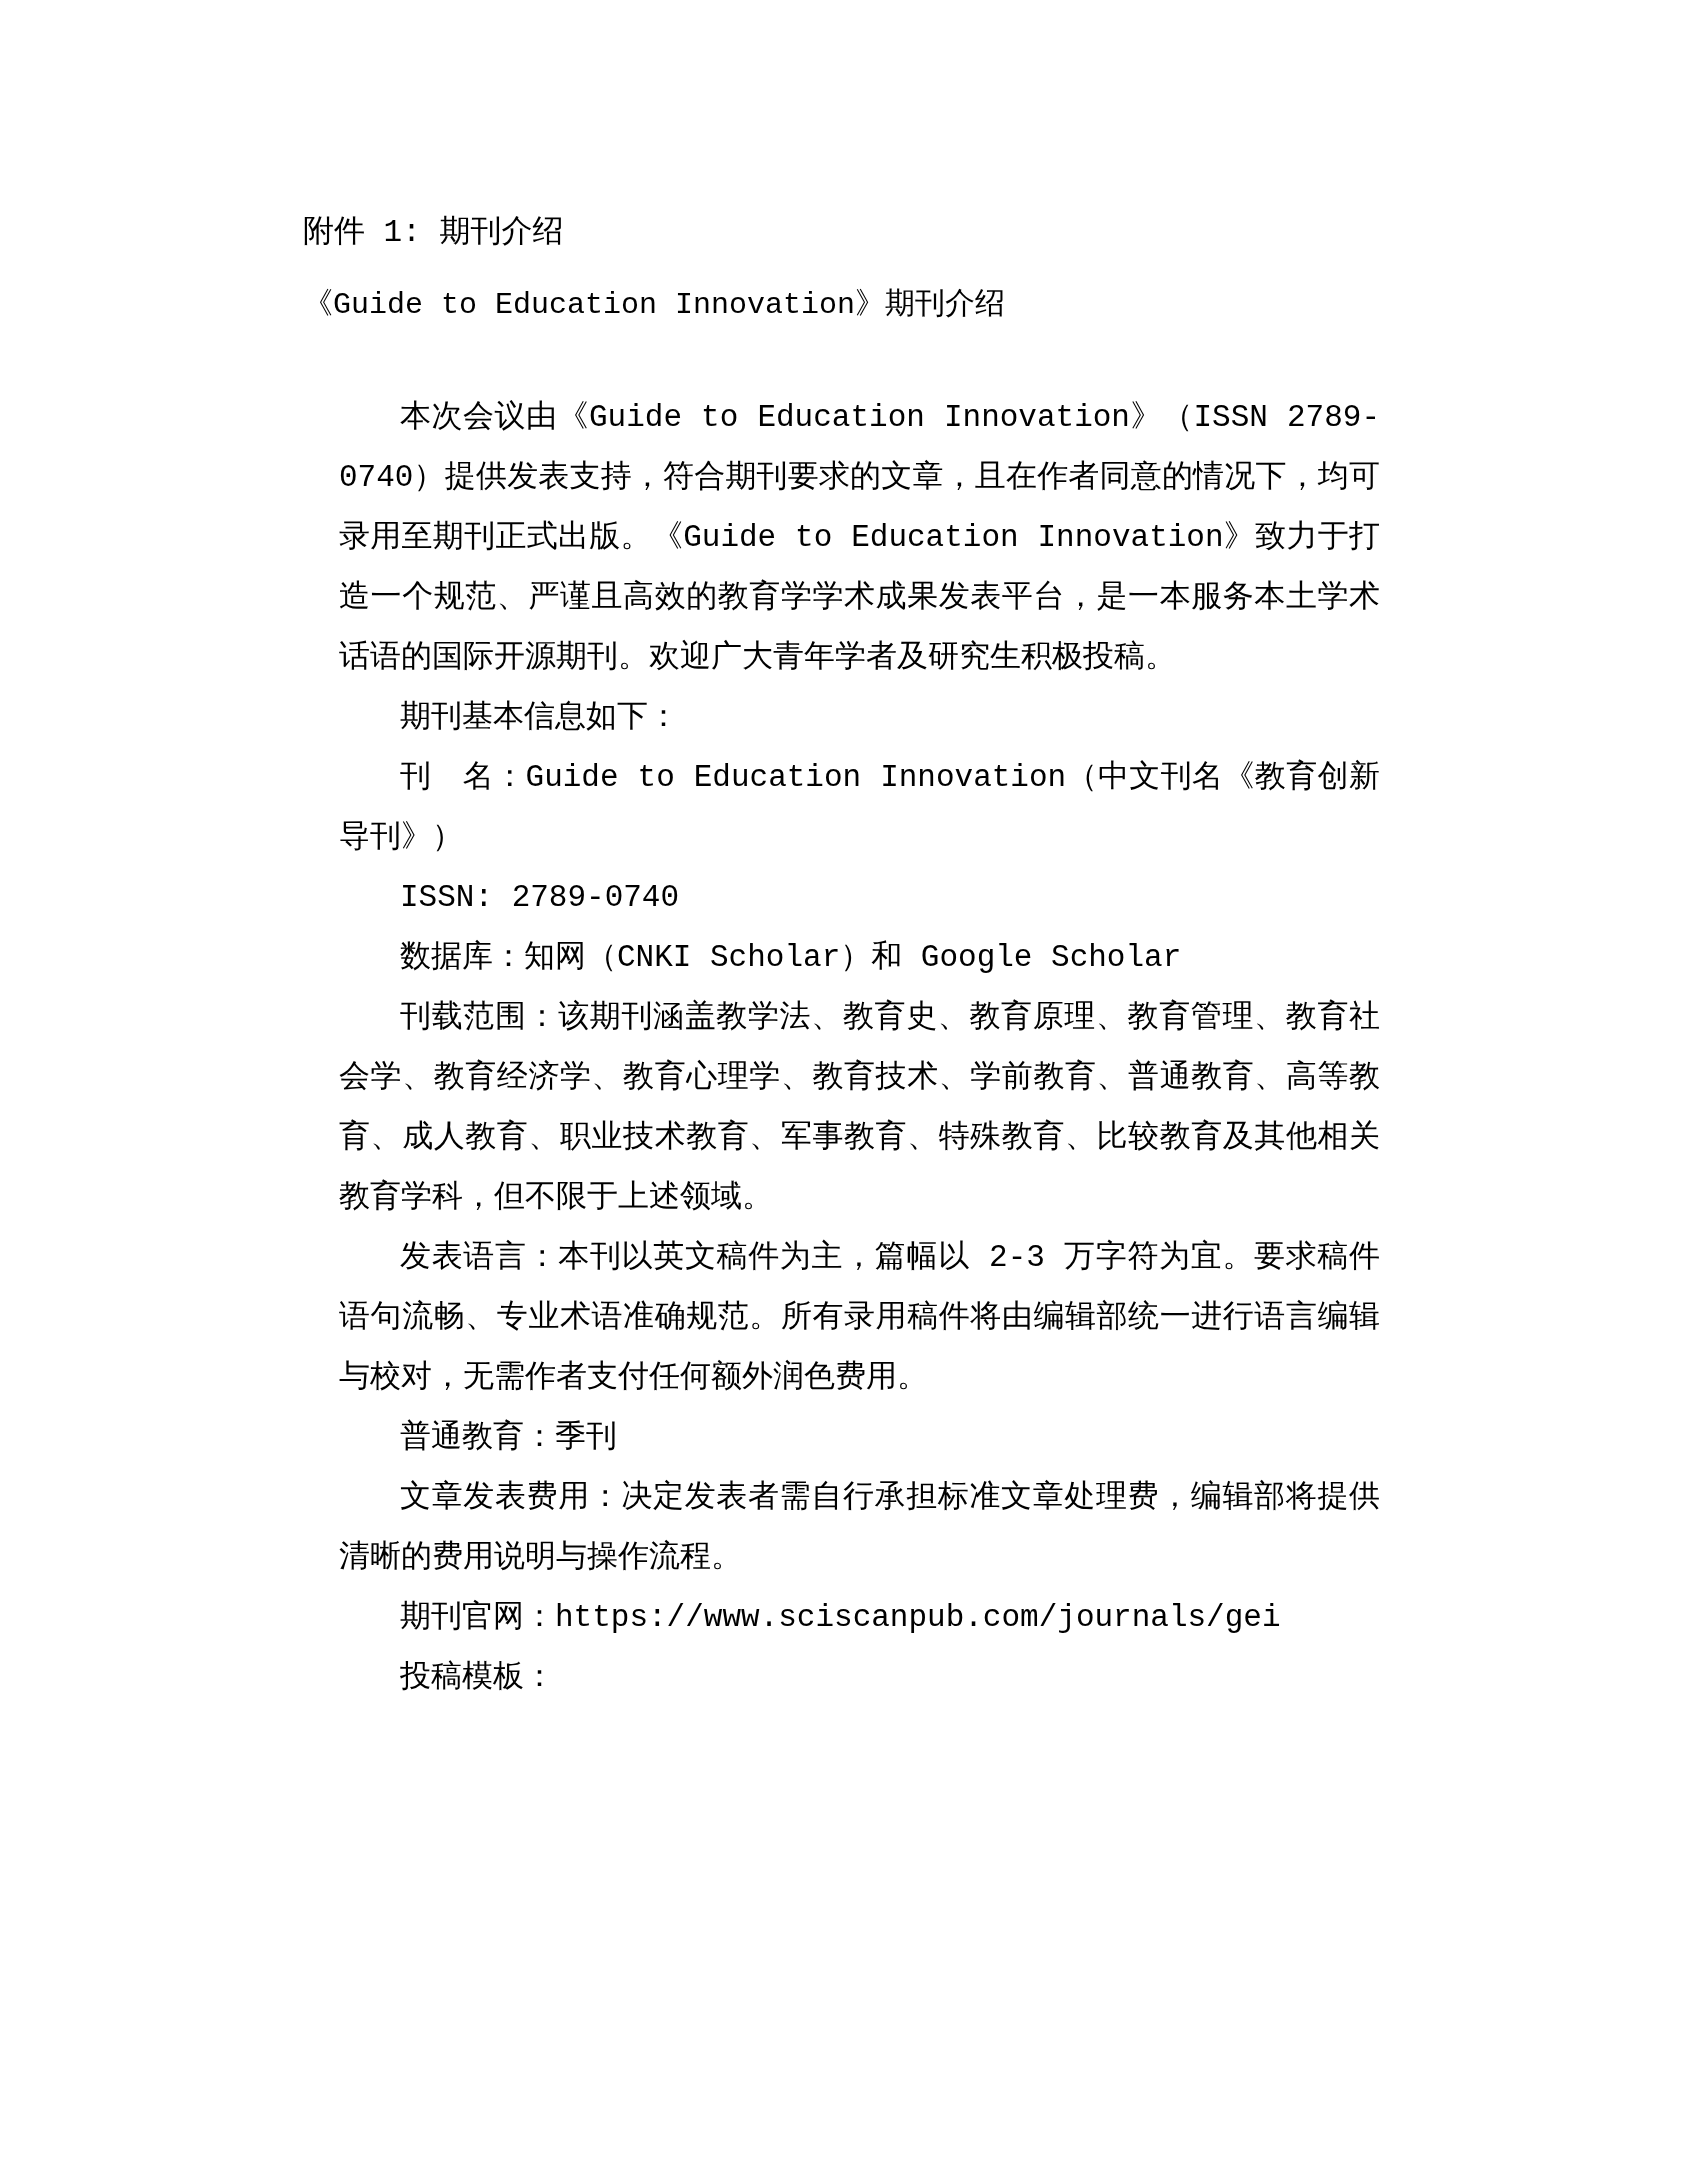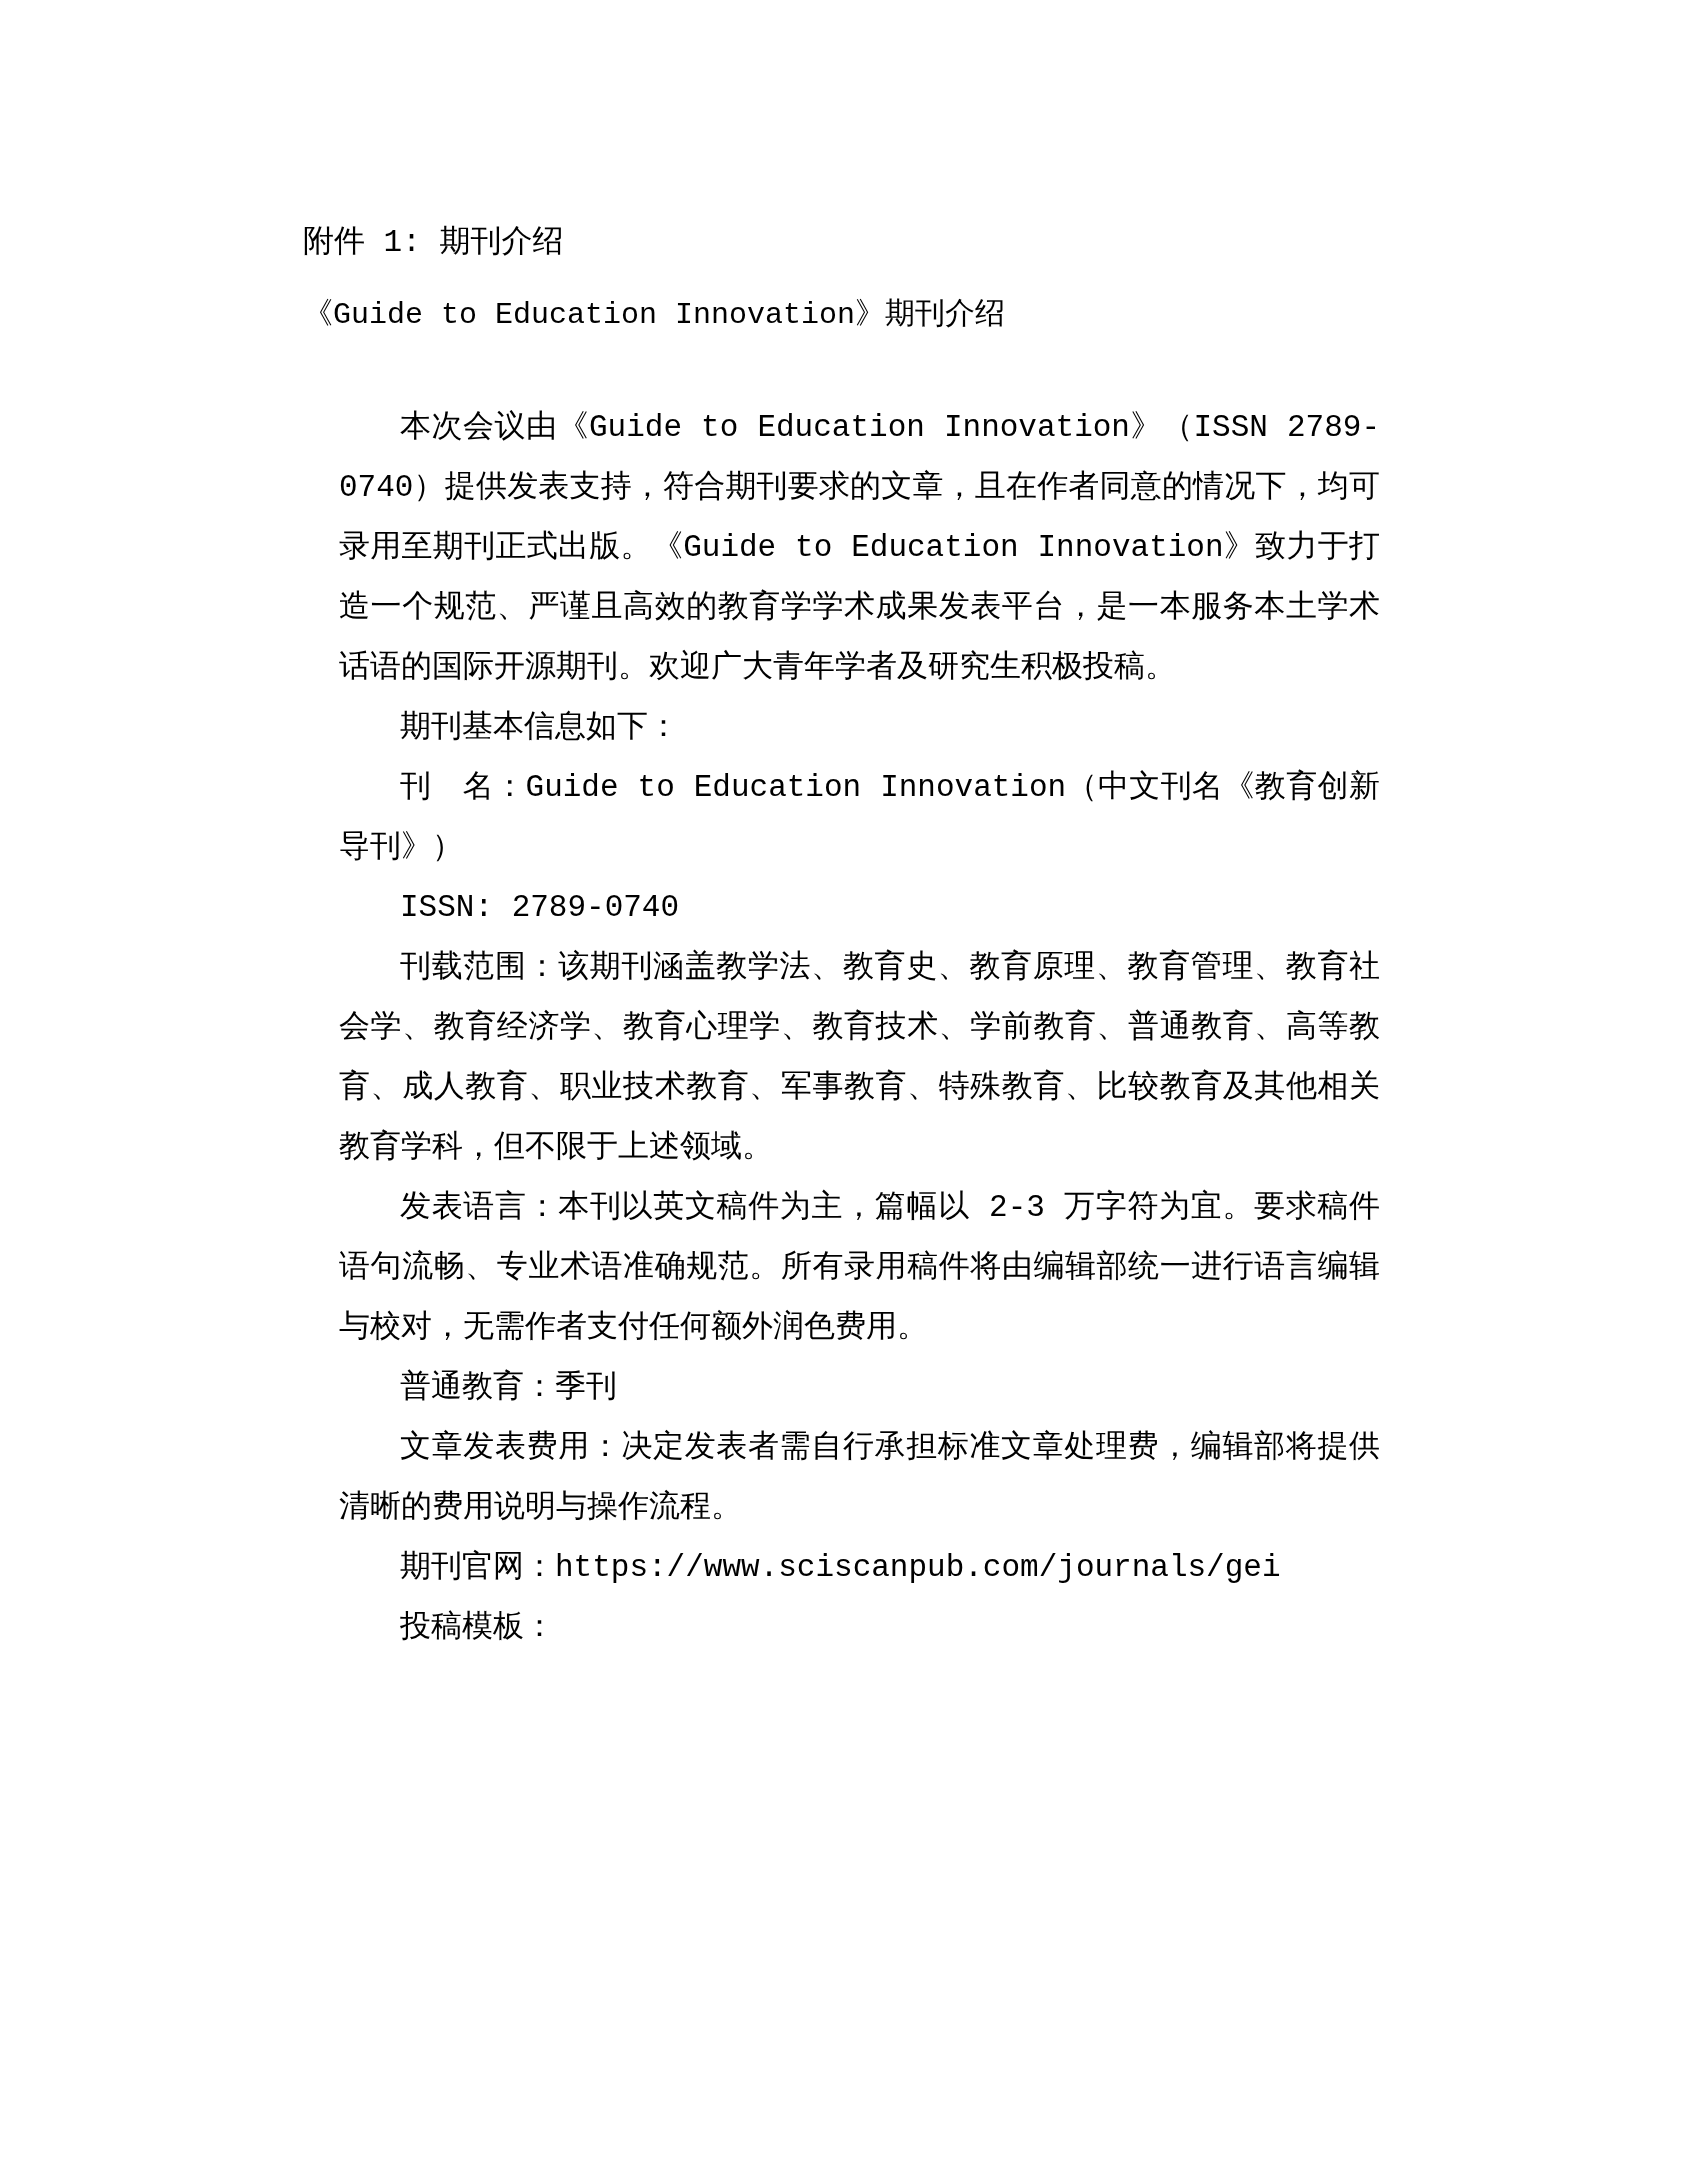--- a/index.html
+++ b/index.html
@@ -12,21 +12,21 @@
     width: 1683px;
     height: 2178px;
     background: #ffffff;
     color: #000000;
     font-family: "Liberation Mono", "DejaVu Serif", serif;
     overflow: hidden;
   }
   .content {
     position: absolute;
     left: 303px;
-    top: 213px;
+    top: 203px;
     width: 1077px;
   }
   .attachment-line {
     font-size: 31px;
     line-height: 60px;
     text-align: left;
   }
   .doc-title {
     font-size: 30px;
     line-height: 69px;
@@ -65,20 +65,21 @@
     <div class="body-text">
 
       <p class="para indent">本次会议由《Guide to Education Innovation》（ISSN 2789-0740）提供发表支持，符合期刊要求的文章，且在作者同意的情况下，均可录用至期刊正式出版。《Guide to Education Innovation》致力于打造一个规范、严谨且高效的教育学学术成果发表平台，是一本服务本土学术话语的国际开源期刊。欢迎广大青年学者及研究生积极投稿。</p>
 
       <p class="para indent">期刊基本信息如下：</p>
 
       <p class="para indent"><span class="b">刊　名</span><span class="b">：</span><span>Guide to Education Innovation（中文刊名《教育创新导刊》）</span></p>
 
       <p class="para indent"><span class="b">ISSN</span><span class="b">: </span><span>2789-0740</span></p>
 
+      <p class="para indent"><span class="b">数据库</span><span class="b">：</span><span>知网（CNKI Scholar）和 Google Scholar</span></p>
 
 
       <p class="para indent"><span class="b">刊载范围</span><span class="b">：</span><span>该期刊涵盖教学法、教育史、教育原理、教育管理、教育社会学、教育经济学、教育心理学、教育技术、学前教育、普通教育、高等教育、成人教育、职业技术教育、军事教育、特殊教育、比较教育及其他相关教育学科，但不限于上述领域。</span></p>
 
       <p class="para indent"><span class="b">发表语言</span><span class="b">：</span><span>本刊以英文稿件为主，篇幅以 2-3 万字符为宜。要求稿件语句流畅、专业术语准确规范。所有录用稿件将由编辑部统一进行语言编辑与校对，无需作者支付任何额外润色费用。</span></p>
 
       <p class="para indent"><span class="b">普通教育</span><span class="b">：</span><span>季刊</span></p>
 
       <p class="para indent"><span class="b">文章发表费用</span><span class="b">：</span><span>决定发表者需自行承担标准文章处理费，编辑部将提供清晰的费用说明与操作流程。</span></p>
 

